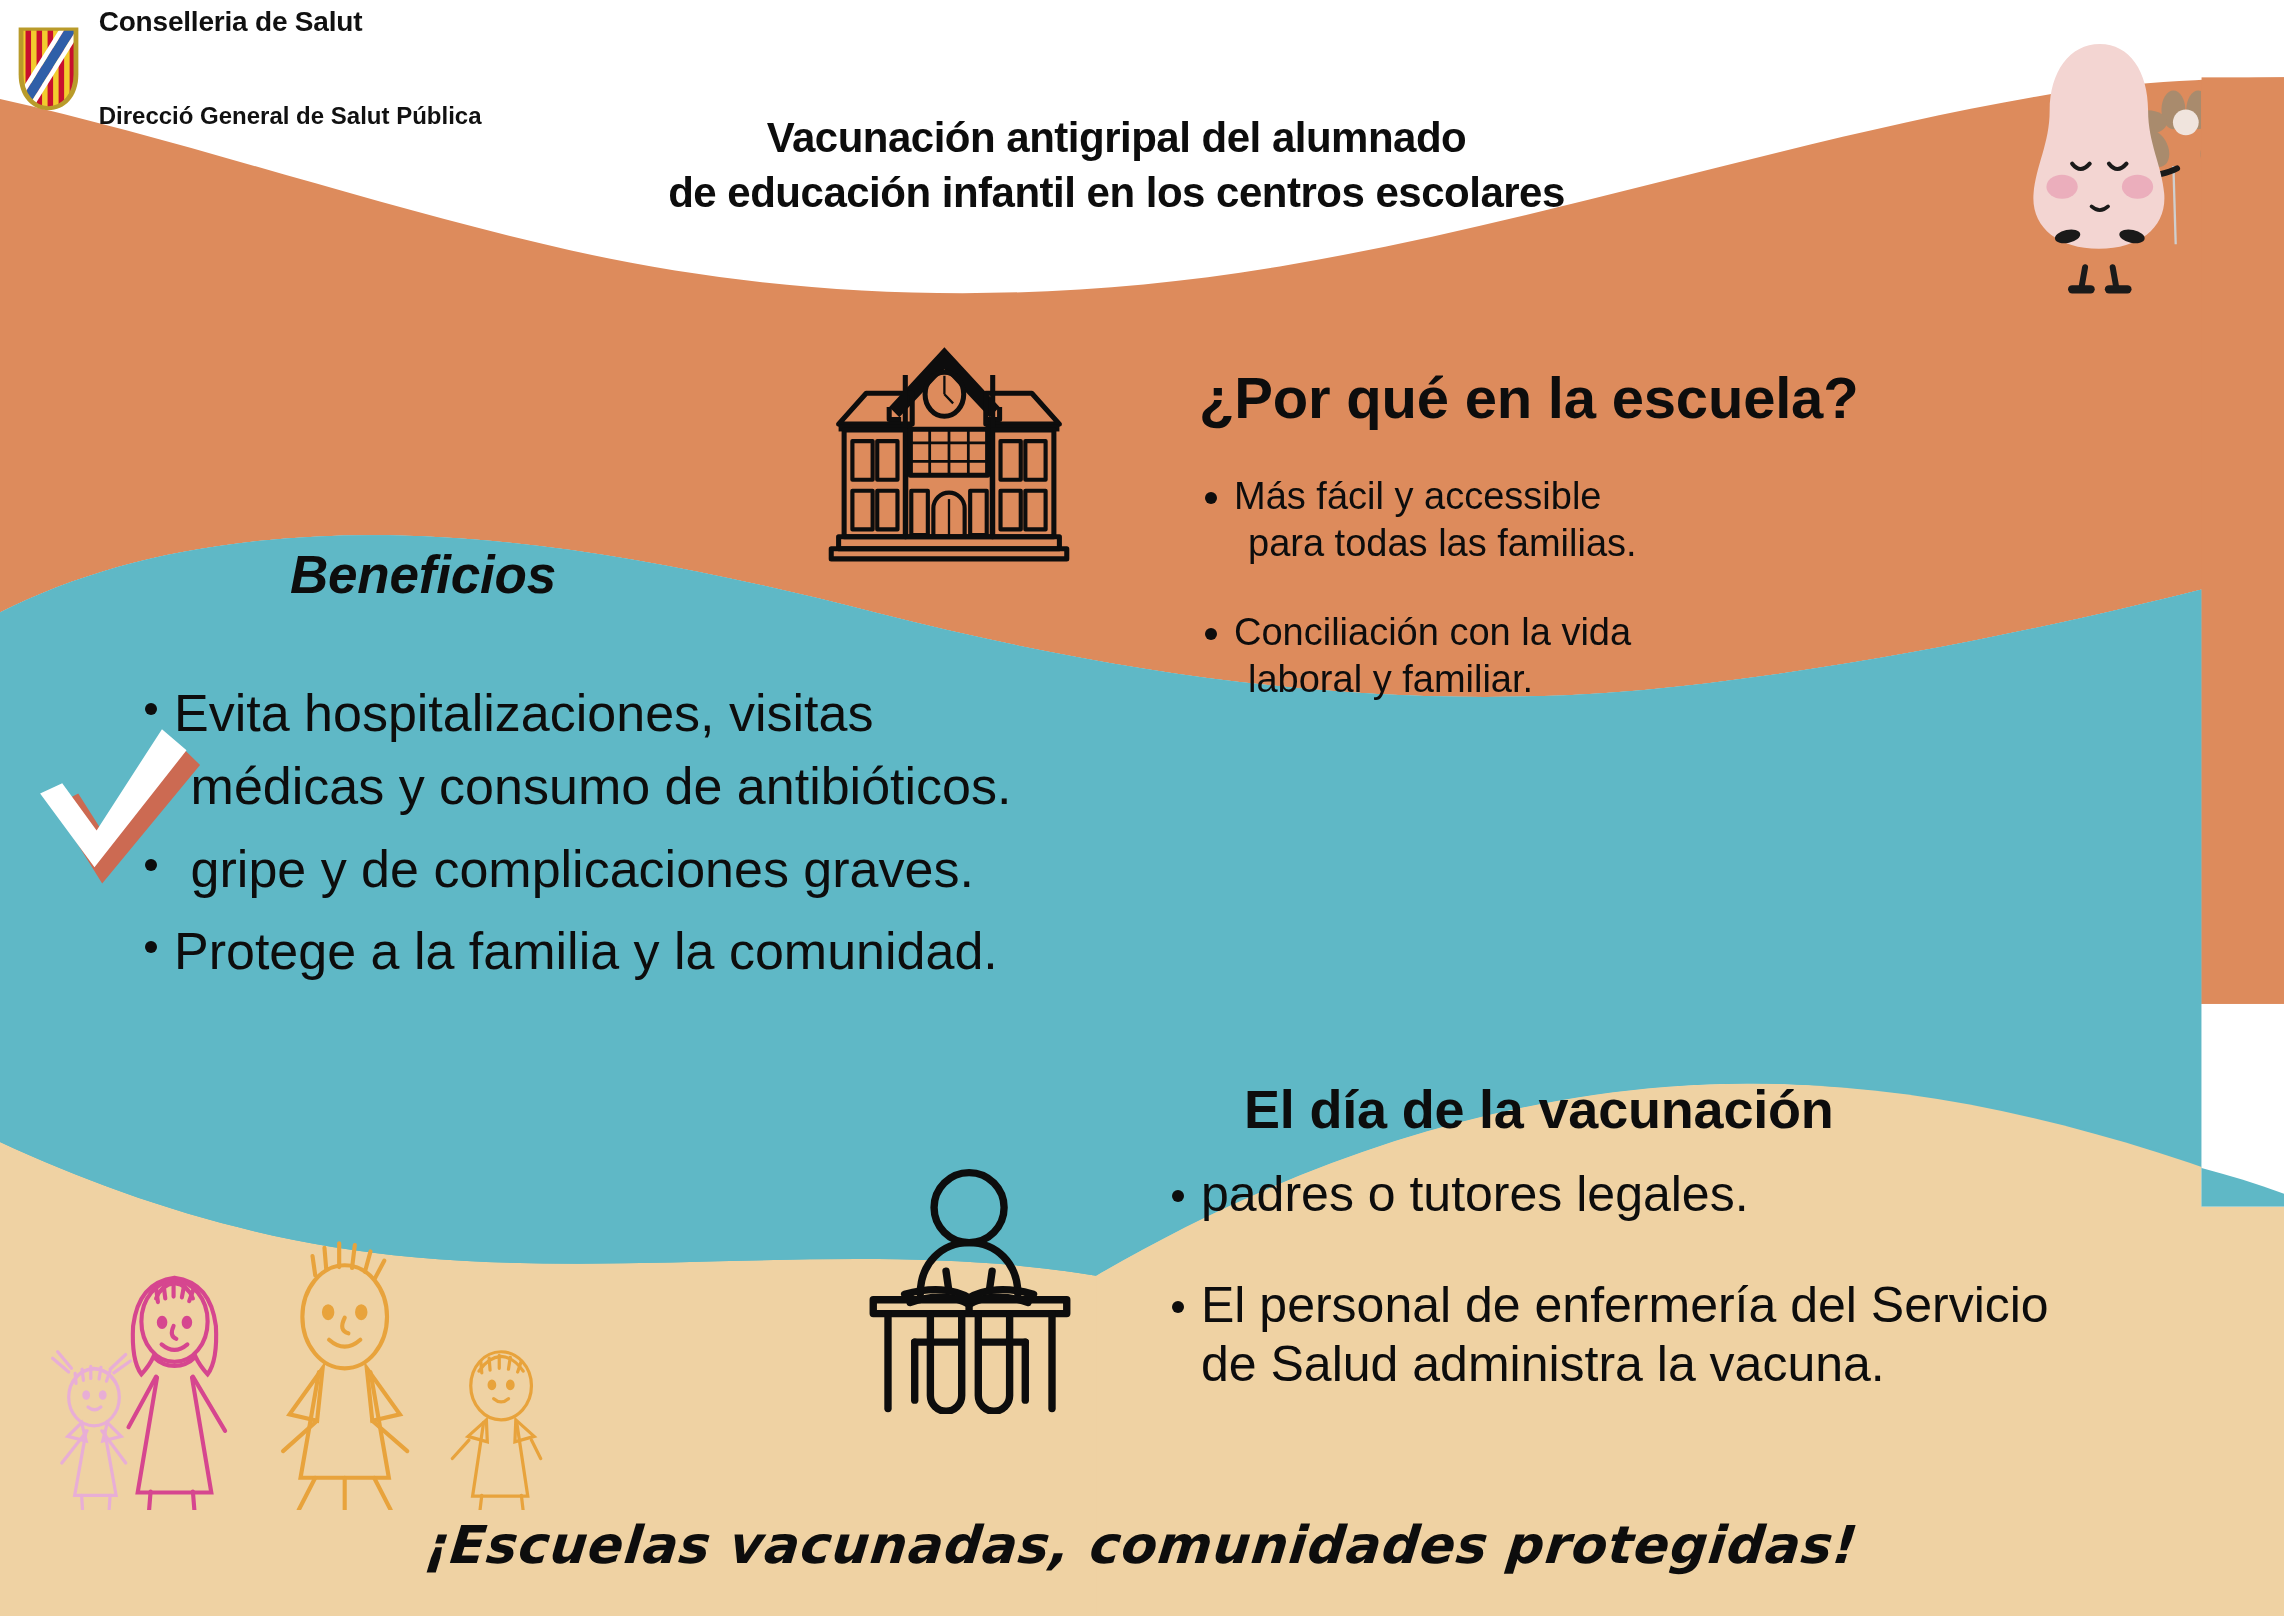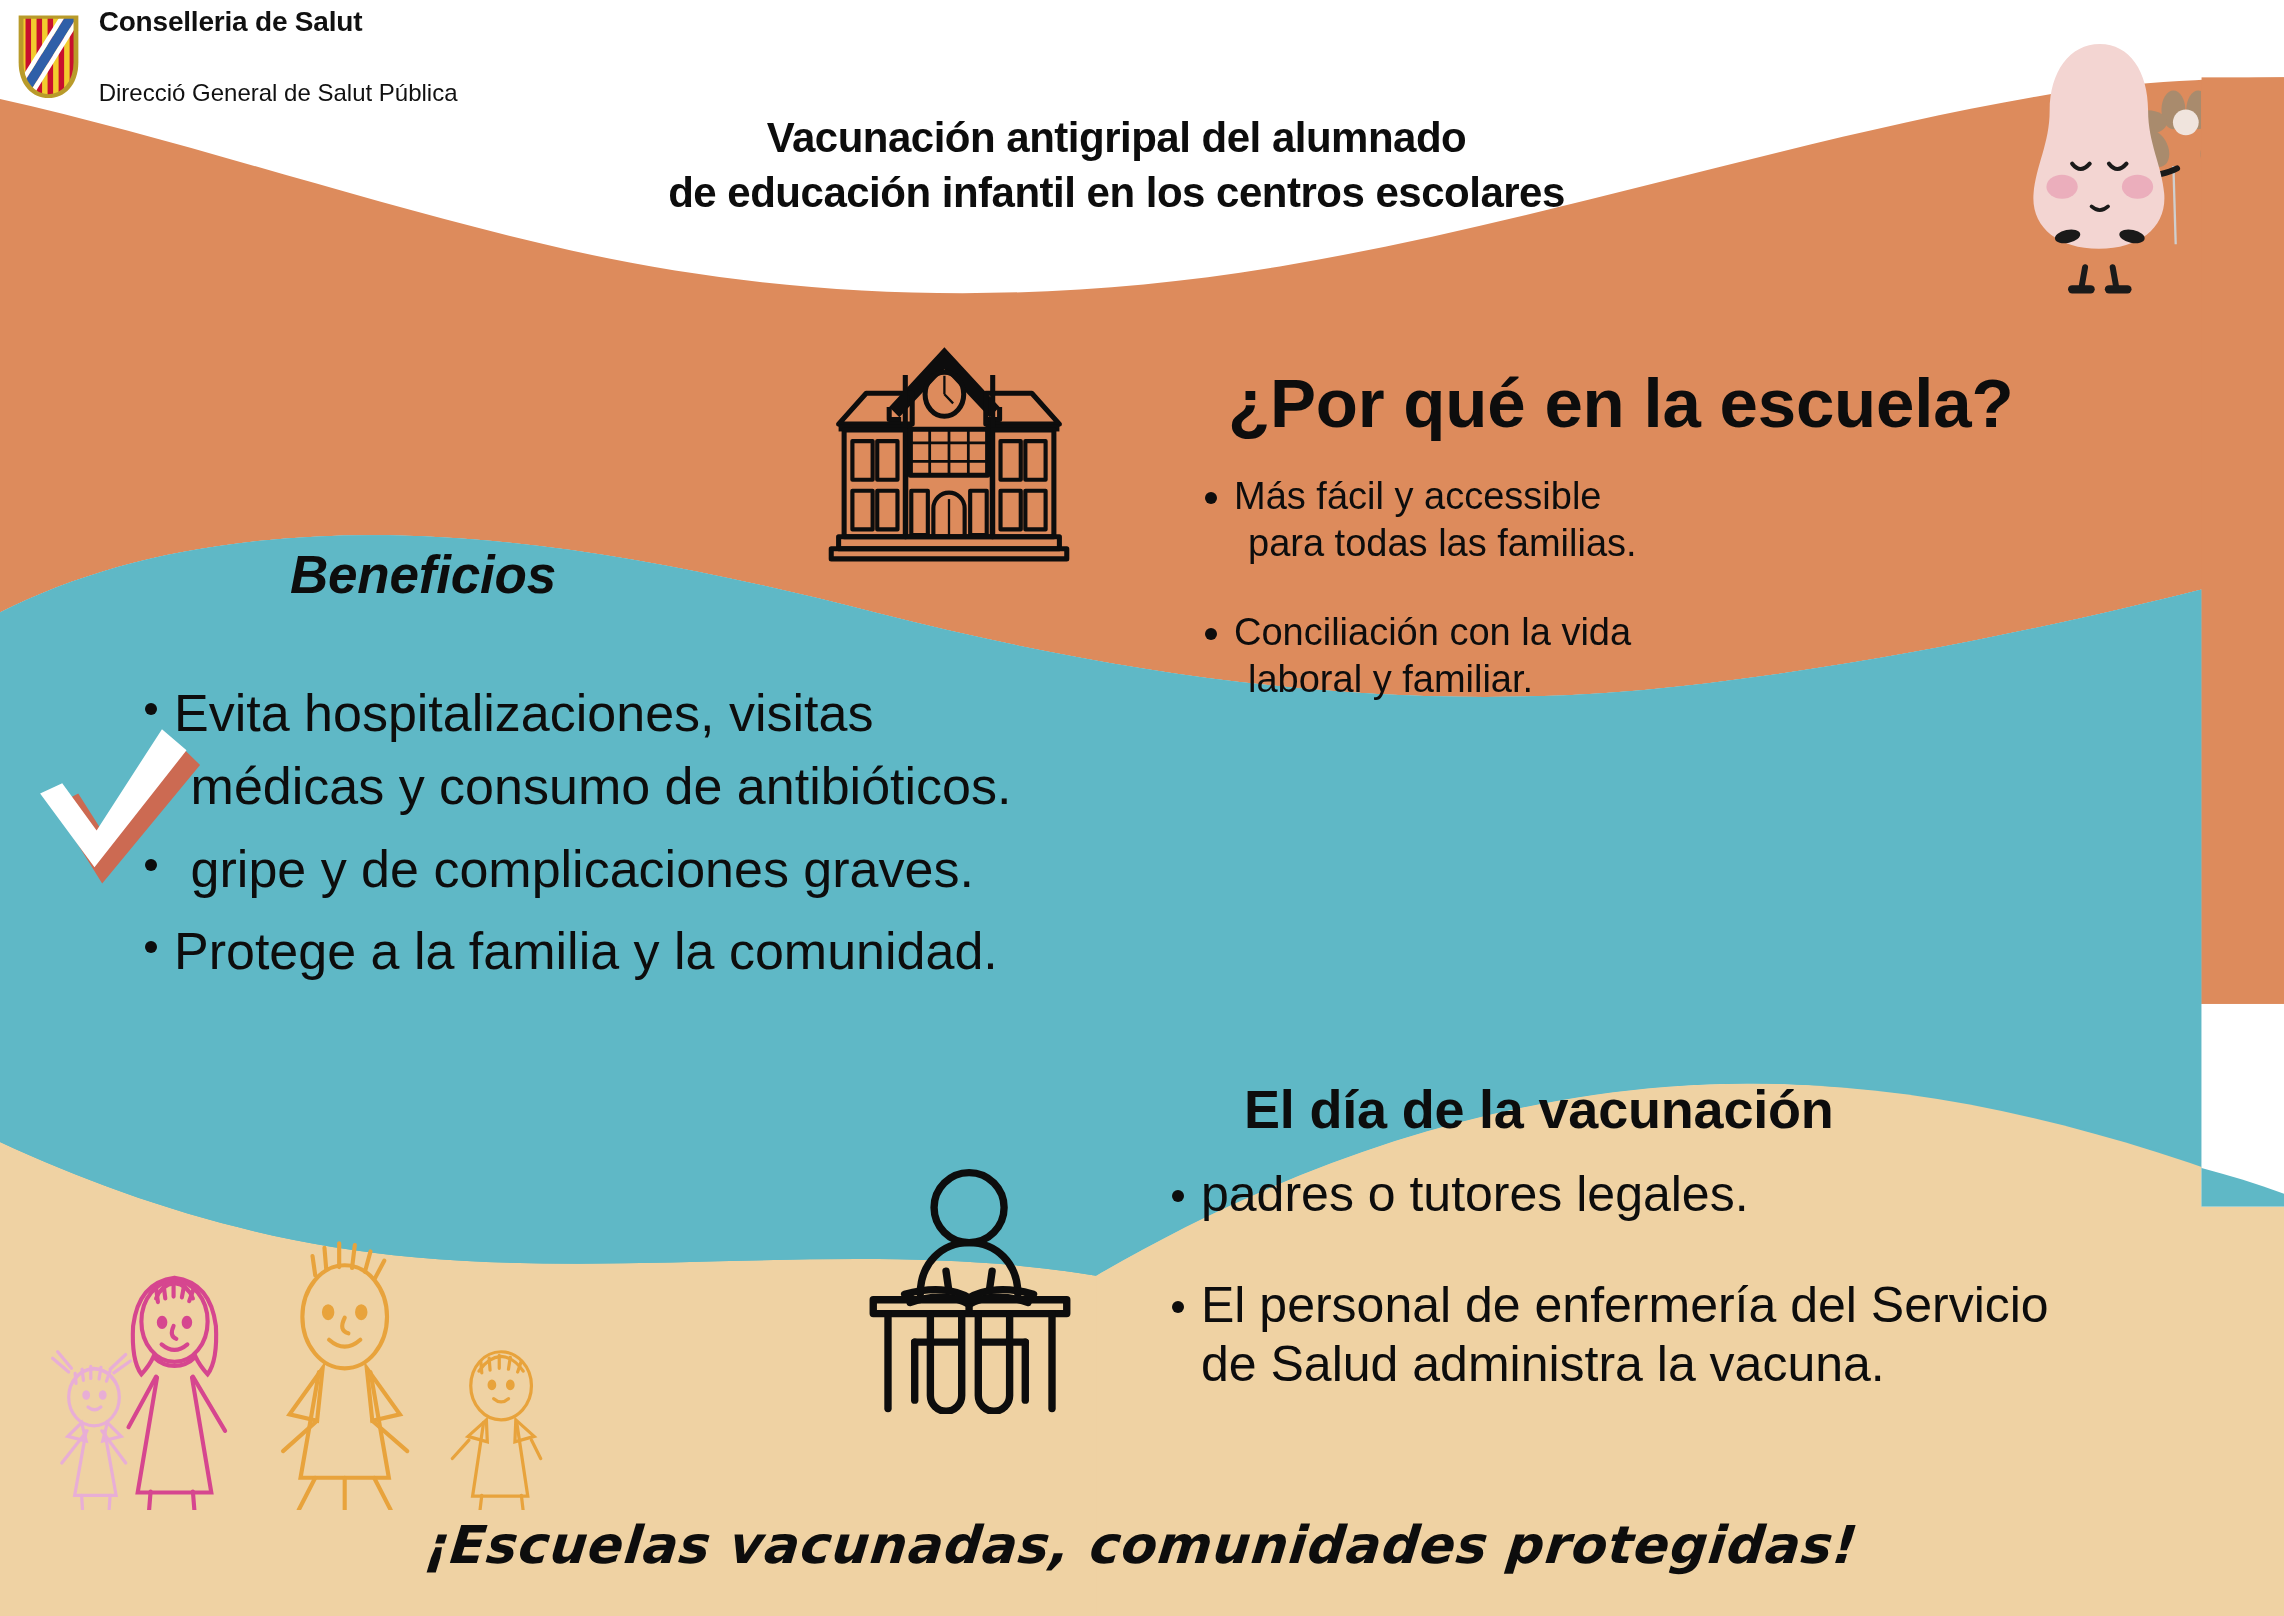--- a/index.html
+++ b/index.html
@@ -11,21 +11,21 @@
     position:relative;
   }
   #stage{position:absolute;left:0;top:0;width:2284px;height:1616px;overflow:hidden;background:#fff;}
   .bg-svg{position:absolute;left:0;top:0;width:2284px;height:1616px;}
 
   
   .logo-block{position:absolute;left:14px;top:8.3px;display:flex;align-items:center;gap:15.7px;z-index:40;}
   .shield-wrap{width:69px;height:85px;}
   .logo-text{display:flex;flex-direction:column;justify-content:center;line-height:1.0;gap:43px;}
   .logo-line1{font-size:28px;font-weight:bold;color:#111;letter-spacing:-0.2px;white-space:nowrap;}
-  .logo-line2{font-size:24px;font-weight:normal;color:#111;margin-top:2px;white-space:nowrap;}
+  .logo-line2{font-size:24px;font-weight:bold;color:#111;margin-top:25px;white-space:nowrap;}
 
   
   .headline{position:absolute;left:322px;top:111px;width:1589px;text-align:center;z-index:30;
             font-size:42px;font-weight:bold;color:#0d0d0d;line-height:1.30;letter-spacing:-0.5px;}
   .headline div{white-space:nowrap;}
 
   
   .sec-title{position:absolute;font-weight:bold;color:#0d0d0d;z-index:30;white-space:nowrap;letter-spacing:-0.2px;}
 
   
@@ -362,21 +362,21 @@
         <ellipse cx="1020" cy="428" rx="6" ry="8" fill="#e8a33c"></ellipse>
         <path d="M984 458 q16 14 32 0"></path>
         <path d="M968 504 l-40 36 l42 12 Z M1032 504 l40 36 l-42 12 Z"></path>
         <path d="M930 548 l-36 40 M1066 548 l20 40"></path>
         <path d="M962 510 l-24 160 l120 0 l-24 -160"></path>
         <path d="M958 668 l-4 34 M1044 668 l4 34"></path>
       </g>
     </svg>
   </div>
 
-  <div class="sec-title" id="why-title" style="left:1228px;top:364px;font-size:69px;">¿Por qué en la escuela?</div>
+  <div class="sec-title" id="why-title" style="left:1199px;top:364px;font-size:58px;">¿Por qué en la escuela?</div>
 
   <div class="bullets" id="why-bullets">
     <ul>
       <li>
         <span class="ln">Más fácil y accessible</span>
         <span class="ln ind">para todas las familias.</span>
       </li>
       <li>
         <span class="ln">Conciliación con la vida</span>
         <span class="ln ind">laboral y familiar.</span>

